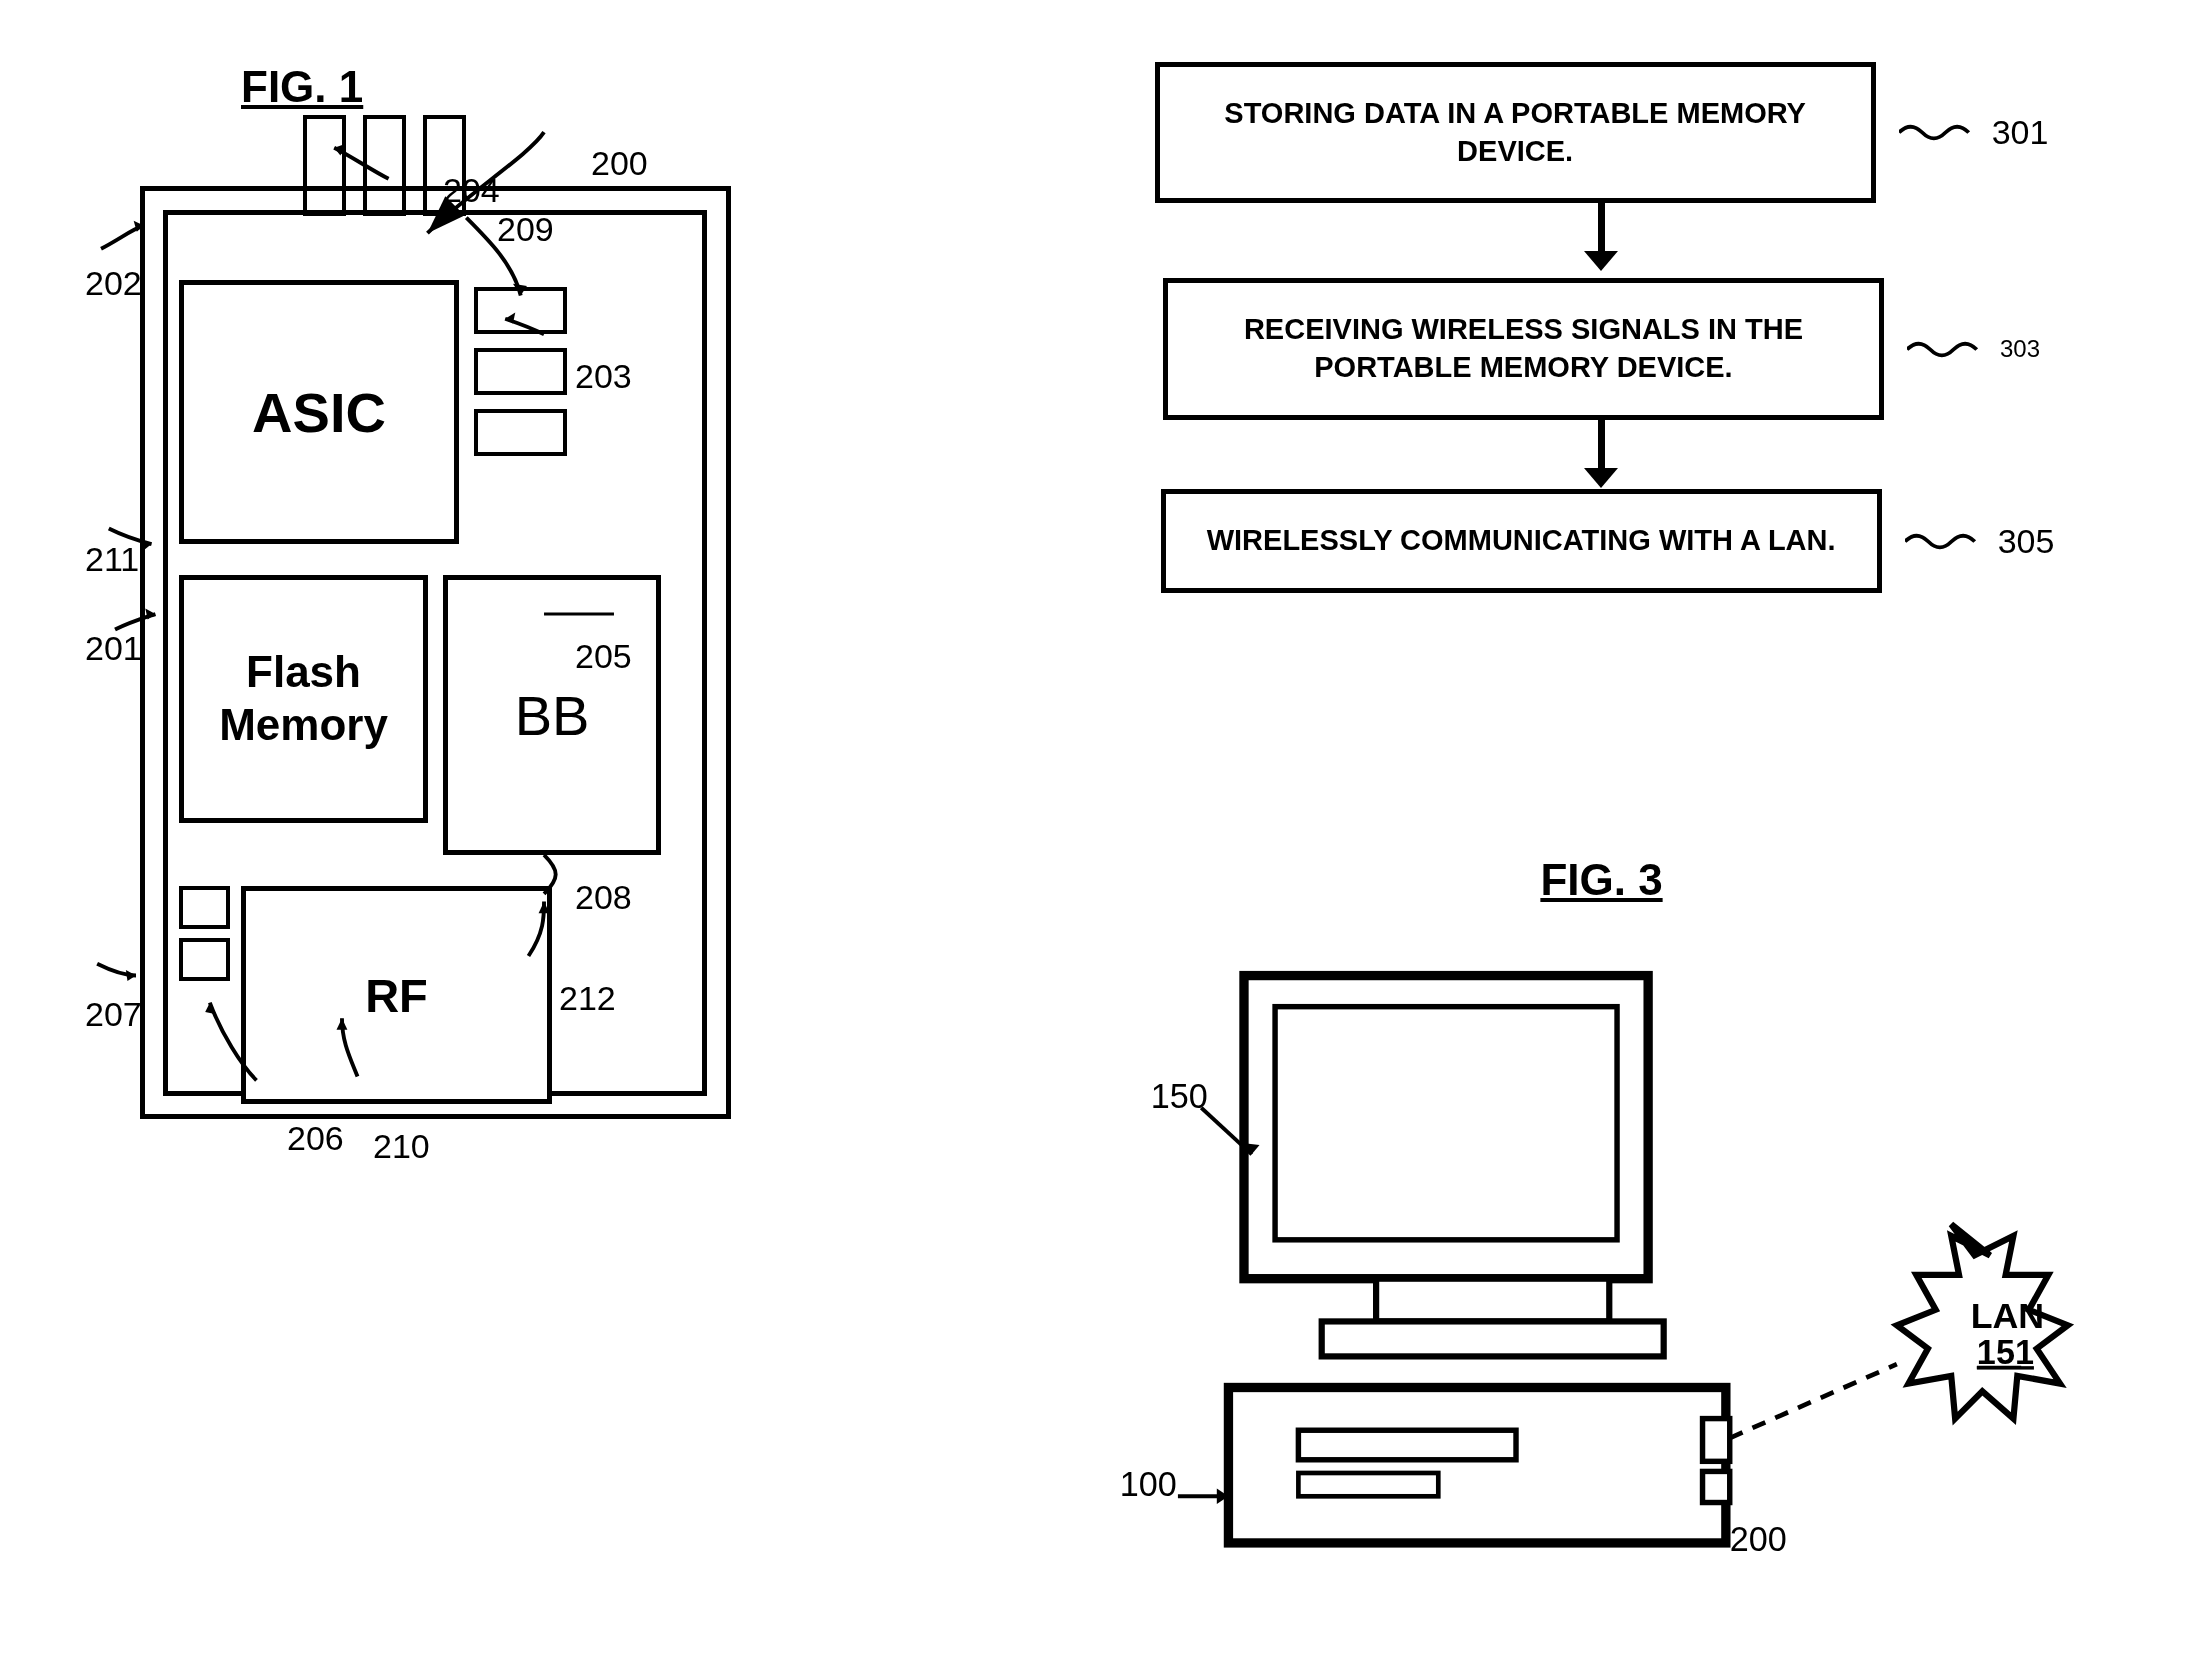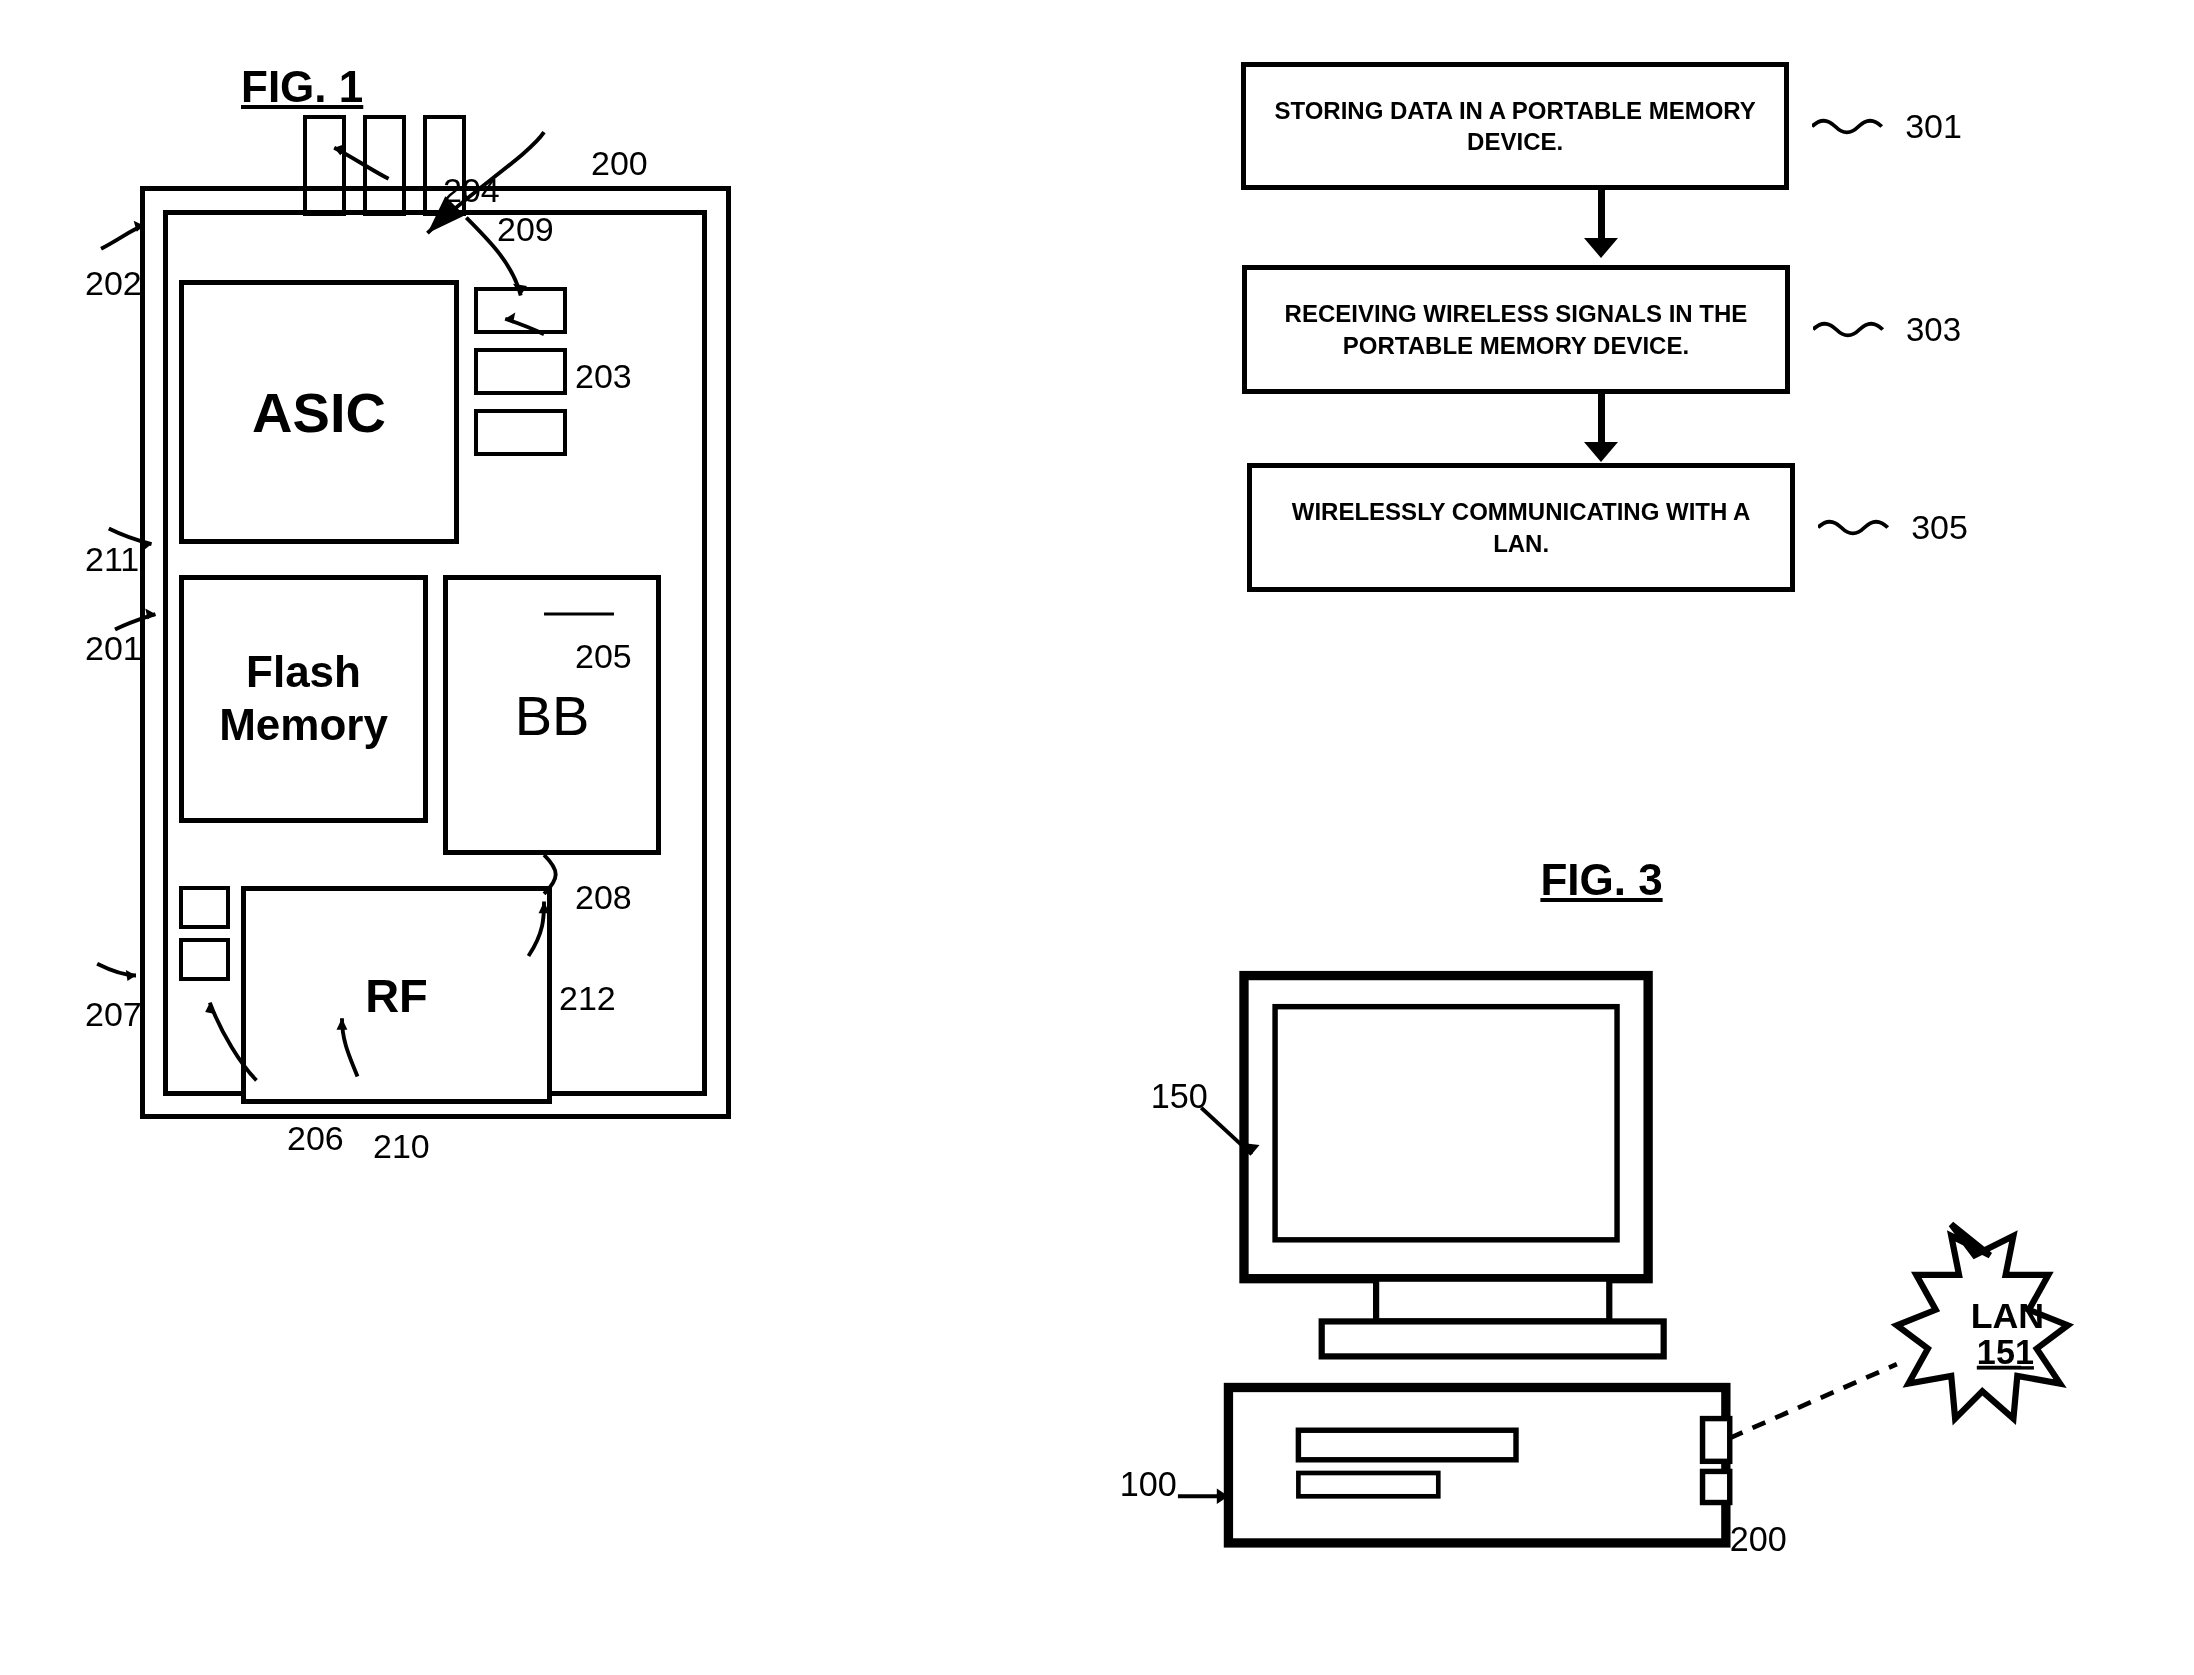--- a/index.html
+++ b/index.html
@@ -195,24 +195,24 @@
     }
     .fig2-title {
       text-align: center;
       font-size: 44px;
       font-weight: bold;
       text-decoration: underline;
       margin-bottom: 39px;
     }
 
     .flow-box {
-      width: 548px;
+      width: 721px;
       border: 5.4px solid #000;
       padding: 28px 23px;
-      font-size: 24px;
+      font-size: 29px;
       font-weight: bold;
       text-align: center;
       background: #fff;
       line-height: 1.3;
       position: relative;
     }
     .flow-section {
       display: flex;
       flex-direction: column;
       align-items: center;
@@ -317,21 +317,21 @@
       </div>
 
       <div style="position:relative; display:flex; align-items:center; margin-top:24px;">
         <div class="flow-box">
           <span>RECEIVING WIRELESS SIGNALS IN THE PORTABLE MEMORY DEVICE.</span>
         </div>
         <div style="display:flex; align-items:center; margin-left:23px;">
           <svg width="93" height="31" viewBox="0 0 120 40">
             <path d="M0,20 Q15,5 30,20 Q45,35 60,20 Q75,5 90,20" stroke="#000" stroke-width="5" fill="none"></path>
           </svg>
-          <span style="font-size:33px;">303</span>
+          <span style="font-size:24px;">303</span>
         </div>
       </div>
 
       <div style="width:7.8px; height:51px; background:#000; margin:0 auto; position:relative;">
         <div style="position:absolute; bottom:-17px; left:50%; transform:translateX(-50%); border-left:17px solid transparent; border-right:17px solid transparent; border-top:20px solid #000;"></div>
       </div>
 
       <div style="position:relative; display:flex; margin-top:18.7px;padding-left:12px;">
         <div class="flow-box">
           <span>WIRELESSLY COMMUNICATING WITH A LAN.</span>

